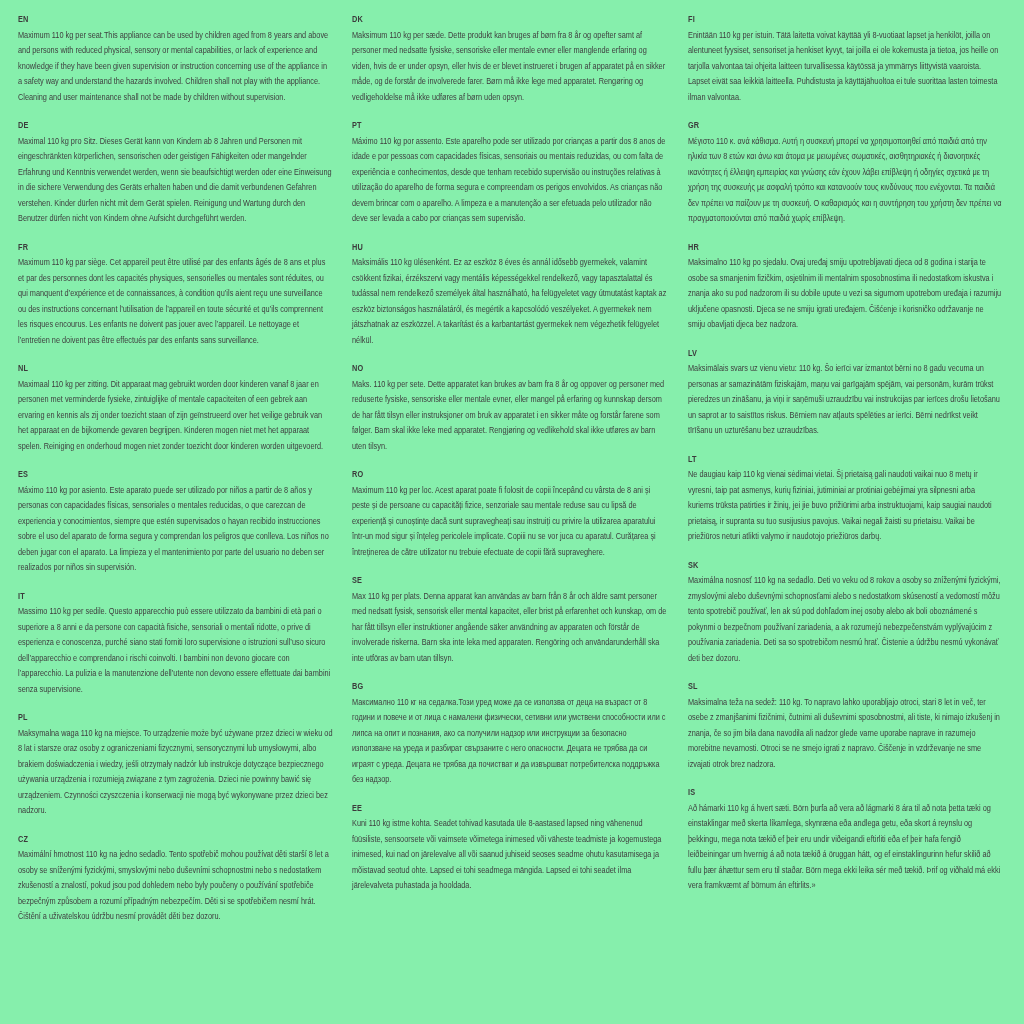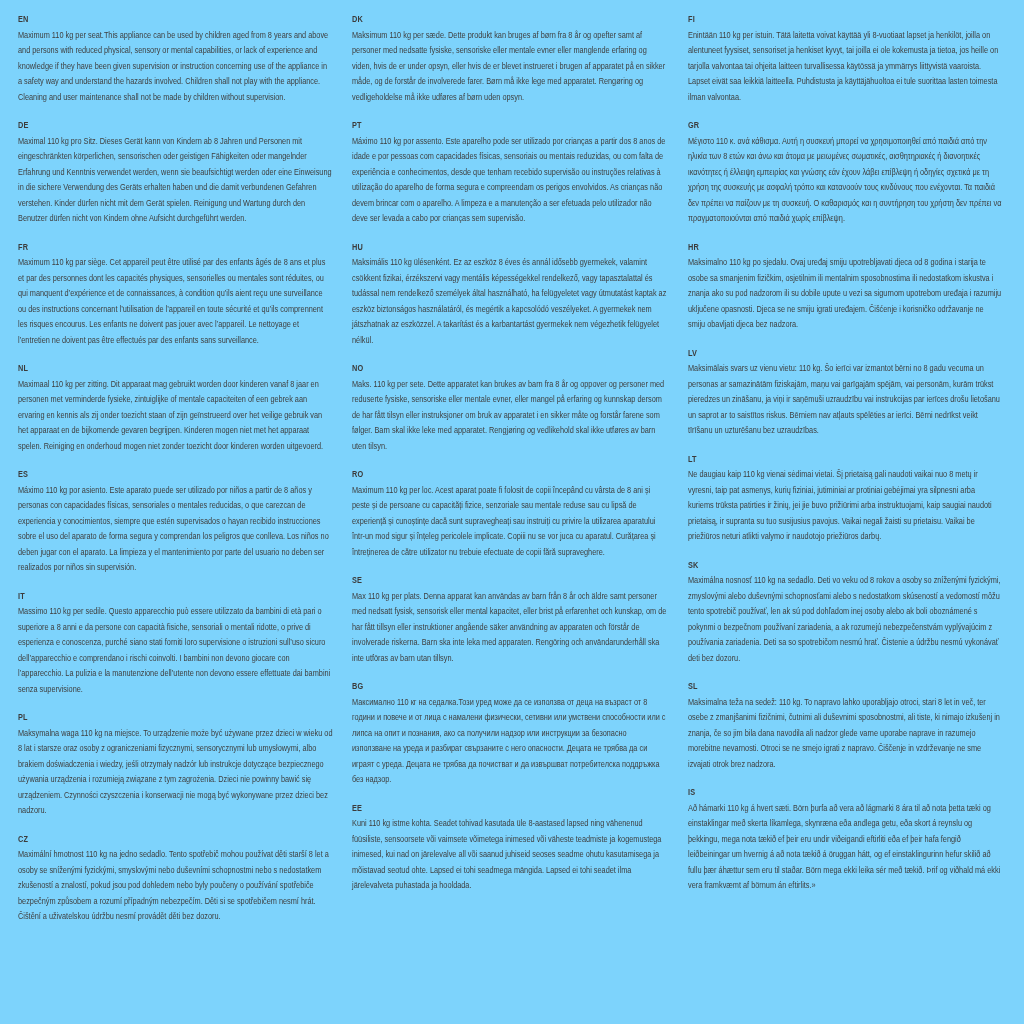--- a/index.html
+++ b/index.html
@@ -2,21 +2,21 @@
 <html><head>
 <meta charset="utf-8">
 <style>
   * { margin: 0; padding: 0; box-sizing: border-box; }
   html, body {
     width: 1024px; height: 1024px;
     background: #ffffff;
     overflow: hidden;
     font-family: "Liberation Sans", "DejaVu Sans", sans-serif;
   }
-  .page { position: relative; width: 1024px; height: 1024px; background: #7dd3fc; }
+  .page { position: relative; width: 1024px; height: 1024px; background: #86efac; }
   .col {
     position: absolute;
     top: 12px;
     width: 386px;
     transform: scaleX(0.815);
     transform-origin: 0 0;
     color: #3e3e3e;
     font-size: 9px;
     line-height: 15.5px;
     text-align: left;

